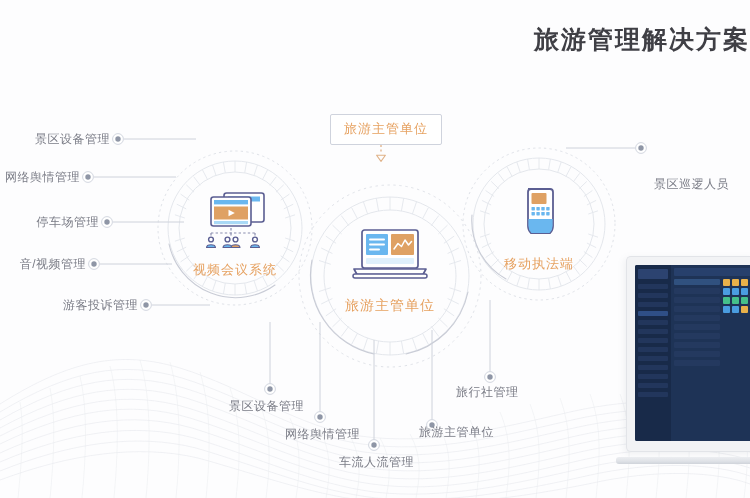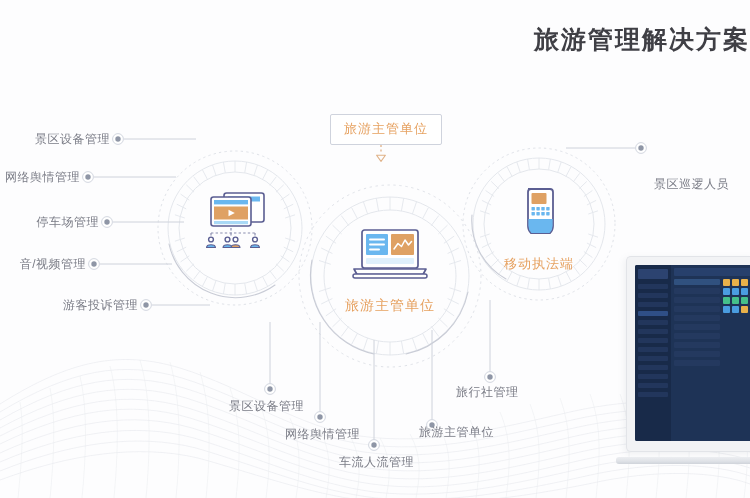--- a/index.html
+++ b/index.html
@@ -449,20 +449,21 @@
           <path d="M8.6,59.5 C8.6,55.8 17.4,55.8 17.4,59.5 Z" fill="#6ab7ef" stroke-width="1.2"></path>
           <circle cx="29.5" cy="51.5" r="2.4"></circle>
           <path d="M25.1,59.5 C25.1,55.8 33.9,55.8 33.9,59.5 Z" fill="#6ab7ef" stroke-width="1.2"></path>
           <circle cx="37.5" cy="51.5" r="2.4"></circle>
           <path d="M33.1,59.5 C33.1,55.8 41.9,55.8 41.9,59.5 Z" fill="#dfa163" stroke-width="1.2"></path>
           <circle cx="57" cy="51.5" r="2.4"></circle>
           <path d="M52.6,59.5 C52.6,55.8 61.4,55.8 61.4,59.5 Z" fill="#6ab7ef" stroke-width="1.2"></path>
         </g>
       </svg>
     </span>
+    <div class="node-label">视频会议系统</div>
   </div>
 
   <div class="node node-center">
     <span class="icon-box">
       <svg width="82" height="58" viewBox="0 0 82 58">
         <rect x="13" y="2" width="56" height="38" rx="2.5" fill="#ffffff" stroke="#5b5e92" stroke-width="1.7"></rect>
         <rect x="17" y="6" width="22" height="21" rx="1" fill="#6ab7ef"></rect>
         <g stroke="#ffffff" stroke-width="2" stroke-linecap="round">
           <line x1="21" y1="11.5" x2="35" y2="11.5"></line>
           <line x1="21" y1="16.5" x2="35" y2="16.5"></line>

